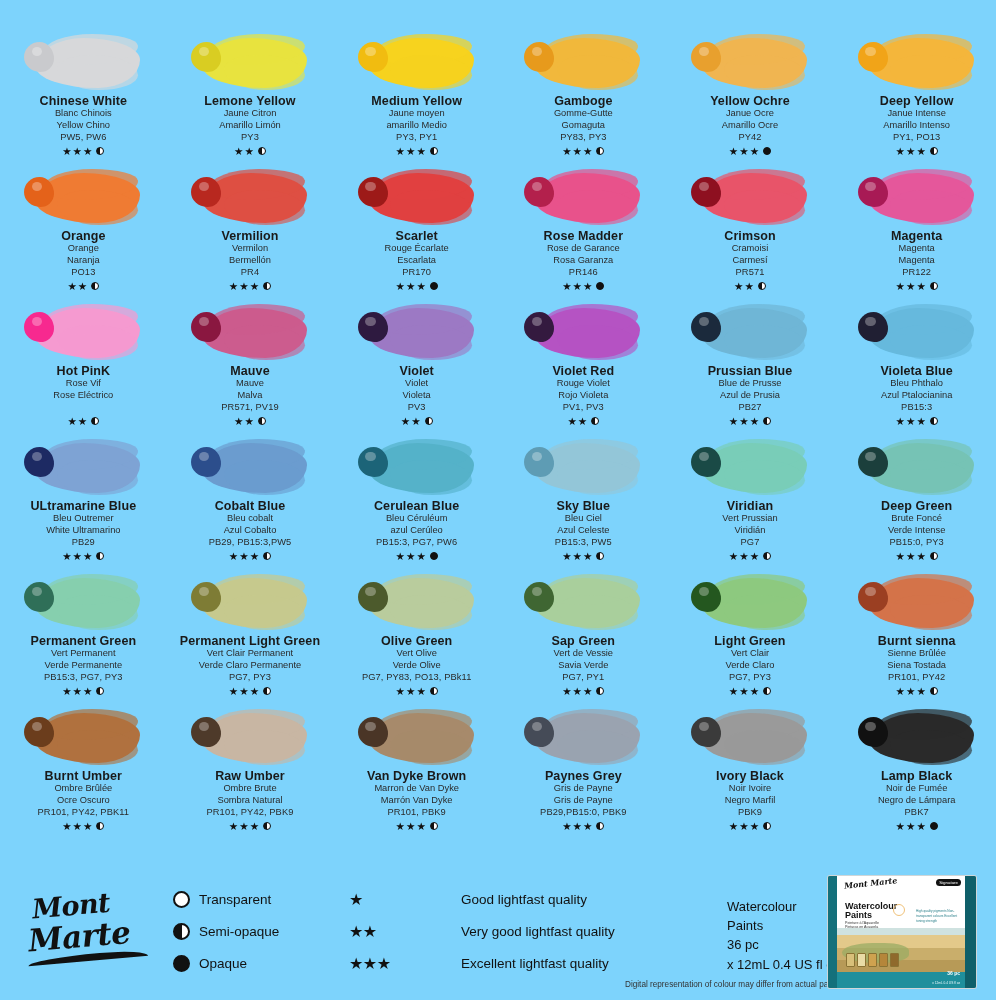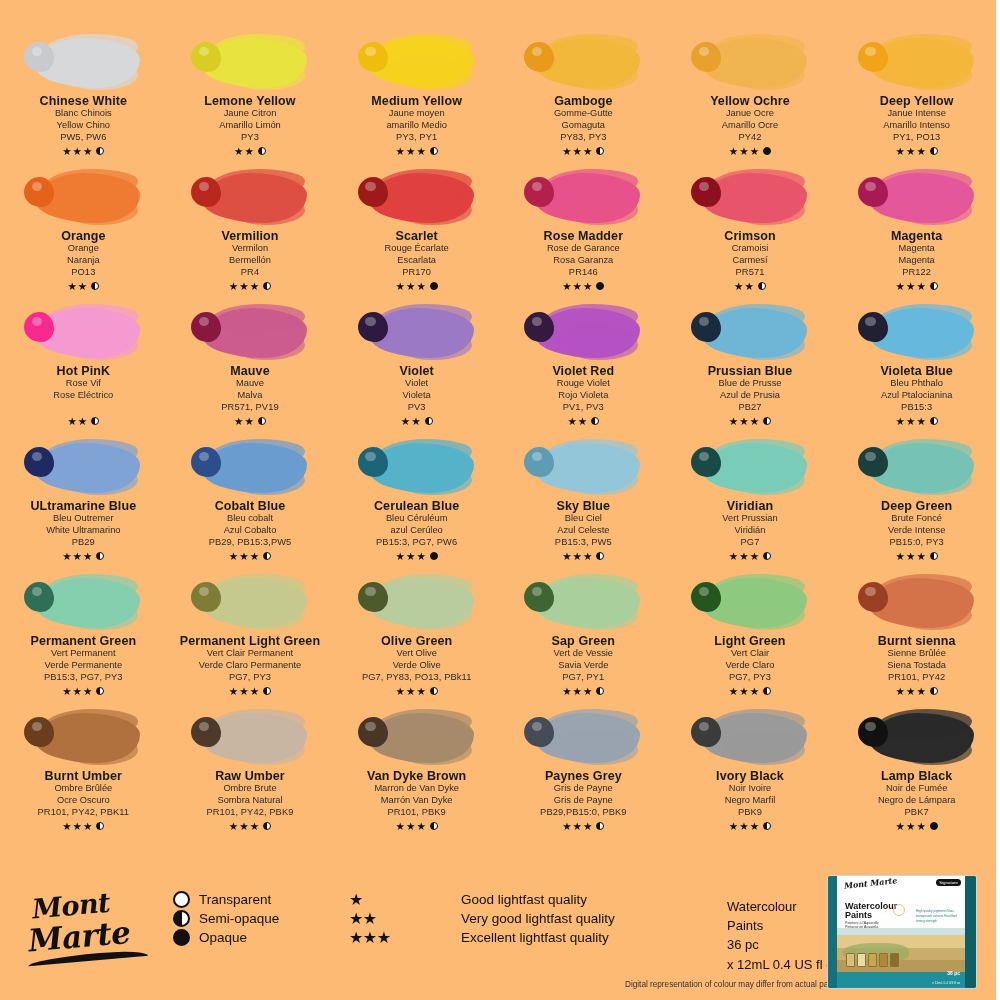--- a/index.html
+++ b/index.html
@@ -3,21 +3,21 @@
 <meta charset="utf-8">
 <style>
   * { box-sizing: border-box; margin: 0; padding: 0; }
   html, body {
     width: 1000px; height: 1000px;
     background: #ffffff;
     font-family: "Liberation Sans", sans-serif;
     color: #1a1a1a;
     overflow: hidden;
   }
-  #sheet { position: relative; width: 996px; height: 1000px; background:#fdba74; }
+  #sheet { position: relative; width: 996px; height: 1000px; background:#7dd3fc; }
 
   
   .grid {
     position: absolute; left: 0; top: 28px;
     width: 1000px;
     display: grid;
     grid-template-columns: repeat(6, 1fr);
     grid-auto-rows: 135px;
     column-gap: 0; row-gap: 0;
   }
@@ -82,21 +82,21 @@
           font-family: "DejaVu Serif", serif; }
   .logo .l1, .logo .l2 {
     font-style: italic; font-weight: 700; color: #111; letter-spacing: -.5px;
   }
   .logo .l1 { font-size: 27px; transform: rotate(-5deg); display:block; margin-left: 4px; }
   .logo .l2 { font-size: 31px; transform: rotate(-5deg); display:block; margin-top: -2px; }
   .logo .swoosh { display:block; width: 120px; height: 7px; background:#111; margin-top: 1px;
                   border-radius: 60% 40% 50% 50% / 100% 100% 0 0; transform: rotate(-5deg); }
 
   .legend { position: absolute; left: 163px; top: 18px; display: grid;
-            grid-template-columns: 36px 150px 112px auto; row-gap: 0; align-items: center; }
+            grid-template-columns: 36px 150px 112px auto; row-gap: 13px; align-items: center; }
   .lg-ico { display:flex; justify-content:center; }
   .lg-circ { width: 17px; height: 17px; border-radius: 50%; border: 2.4px solid #111; }
   .lg-circ.transparent { background: #fff; }
   .lg-circ.semi { background: linear-gradient(to right, #111 0 50%, #fff 50% 100%); }
   .lg-circ.opaque { background: #111; }
   .lg-txt { font-size: 13.5px; color: #111; }
   .lg-stars { font-size: 16px; letter-spacing: -.5px; color: #111; }
 
   .compliance { position: absolute; left: 553px; top: 28px; font-size: 13px; line-height: 1.45; color:#111; }
   .product { position: absolute; left: 727px; top: 25px; font-size: 13px; line-height: 1.48; color:#111; }

